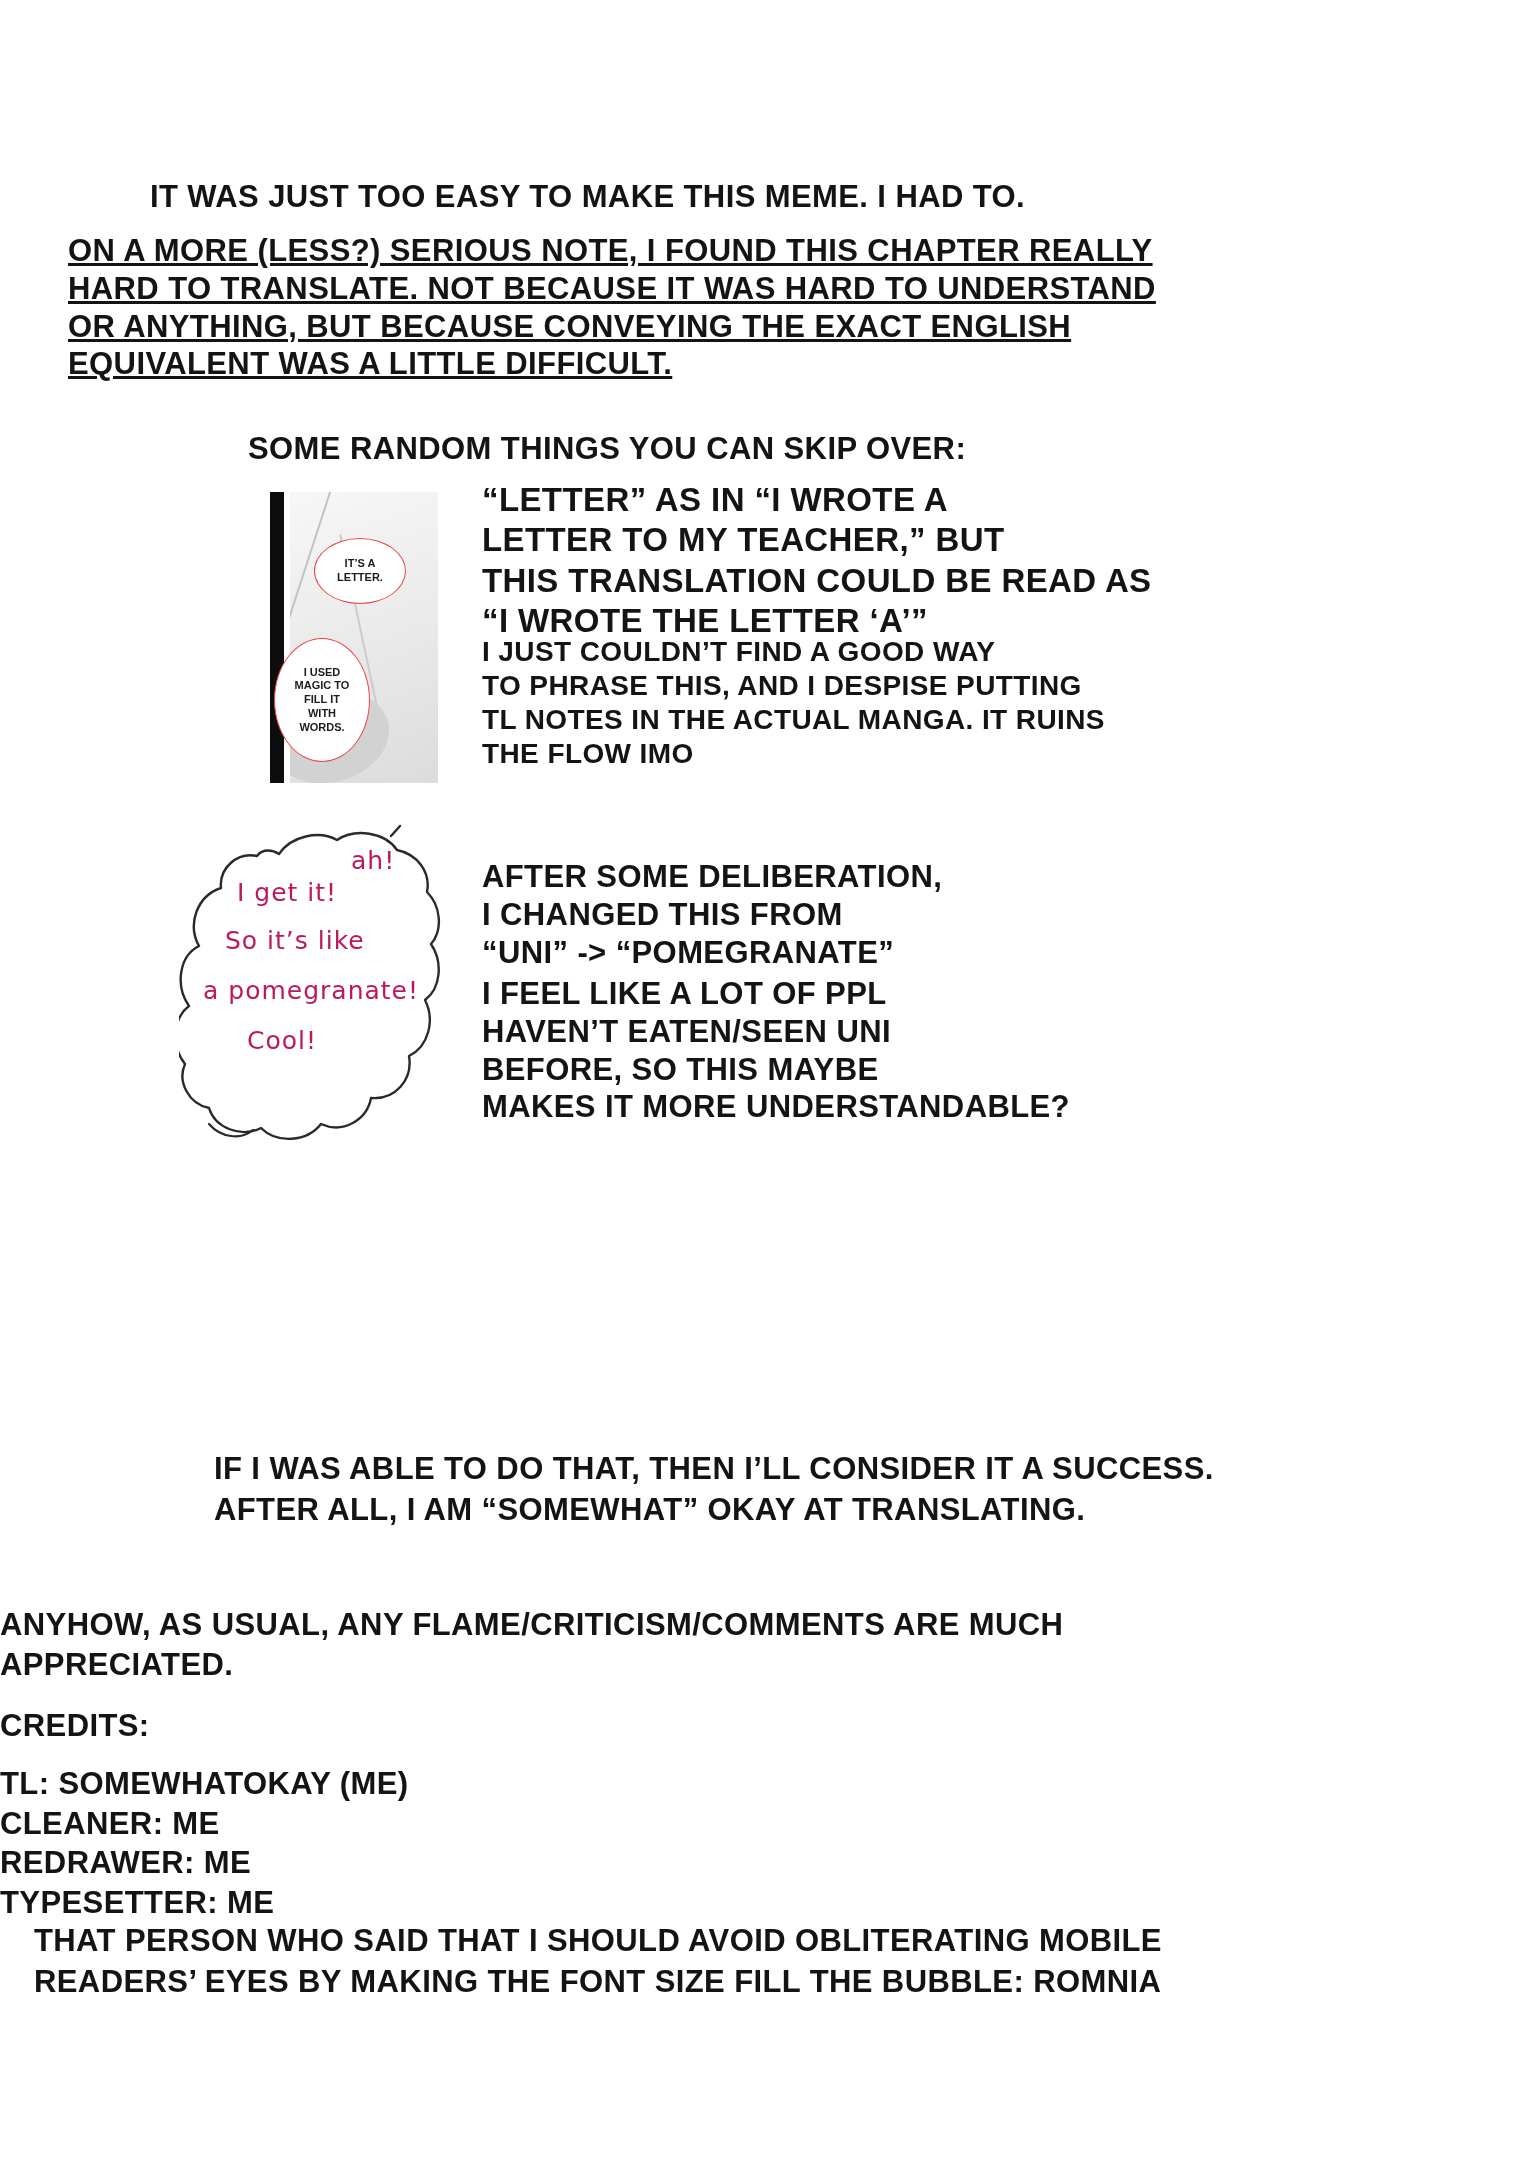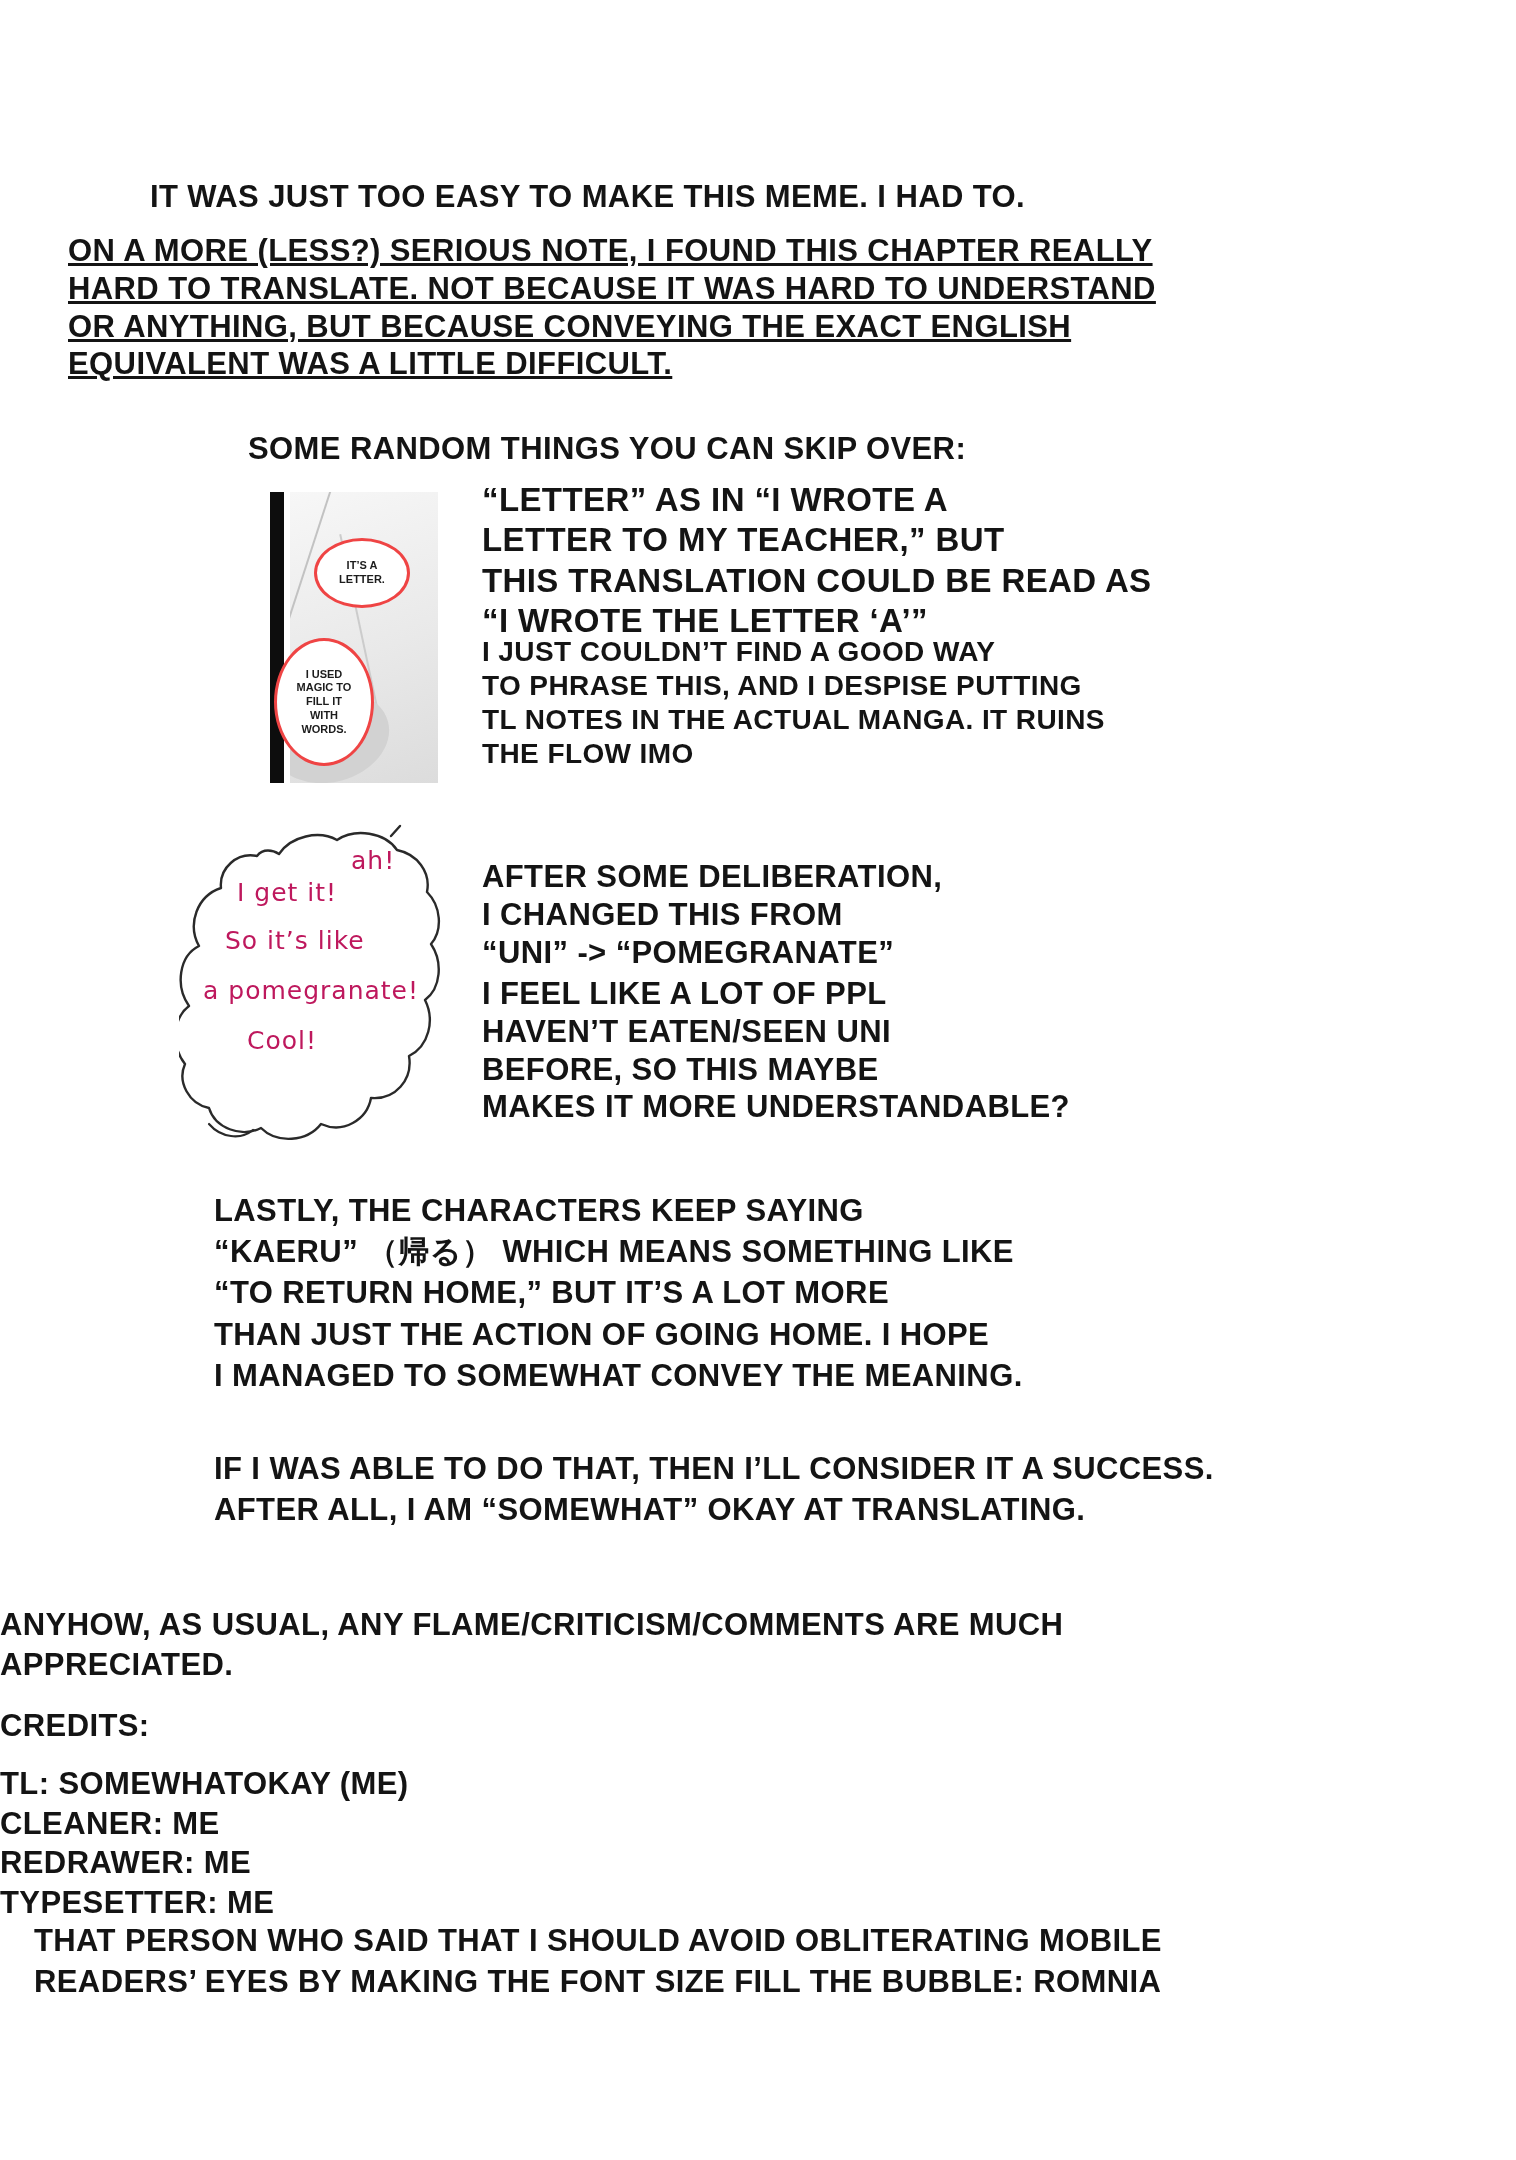--- a/index.html
+++ b/index.html
@@ -44,21 +44,21 @@
     position:absolute; left:70px; top:40px; width:2px; height:200px;
     background:#cccccc; transform:rotate(-12deg);
   }
   .sketch-c {
     position:absolute; left:-20px; top:200px; width:120px; height:90px;
     background:#d2d2d2; border-radius:50%; transform:rotate(-15deg);
   }
   .panel-bubble {
     position:absolute;
     background:#ffffff;
-    border:3px solid #ef4444;
+    border:1px solid #ef4444;
     border-radius:50%;
     display:flex; align-items:center; justify-content:center;
     text-align:center;
     font-weight:bold;
     font-size:11px; line-height:1.25;
     white-space:pre-line;
     color:#1c1c1c;
   }
   .pb1 { left:52px; top:46px; width:90px; height:64px; }
   .pb2 { left:12px; top:146px; width:94px; height:122px; }
@@ -138,25 +138,20 @@
 
   <div class="t" style="left:482px; top:858px;">AFTER SOME DELIBERATION,
 I CHANGED THIS FROM
 “UNI” -&gt; “POMEGRANATE”</div>
 
   <div class="t" style="left:482px; top:975px;">I FEEL LIKE A LOT OF PPL
 HAVEN’T EATEN/SEEN UNI
 BEFORE, SO THIS MAYBE
 MAKES IT MORE UNDERSTANDABLE?</div>
 
-  <div class="t" style="left:214px; top:1190px; line-height:1.33;">LASTLY, THE CHARACTERS KEEP SAYING
-“KAERU” （帰る） WHICH MEANS SOMETHING LIKE
-“TO RETURN HOME,” BUT IT’S A LOT MORE
-THAN JUST THE ACTION OF GOING HOME. I HOPE
-I MANAGED TO SOMEWHAT CONVEY THE MEANING.</div>
 
   <div class="t" style="left:214px; top:1448px; line-height:1.33;">IF I WAS ABLE TO DO THAT, THEN I’LL CONSIDER IT A SUCCESS.
 AFTER ALL, I AM “SOMEWHAT” OKAY AT TRANSLATING.</div>
 
   <div class="t center" style="left:0; right:70px; top:1605px; line-height:1.3;">ANYHOW, AS USUAL, ANY FLAME/CRITICISM/COMMENTS ARE MUCH
 APPRECIATED.</div>
 
   <div class="t center" style="left:0; right:64px; top:1707px;">CREDITS:</div>
 
   <div class="t center" style="left:0; right:64px; top:1764px; line-height:1.28;">TL: SOMEWHATOKAY (ME)

